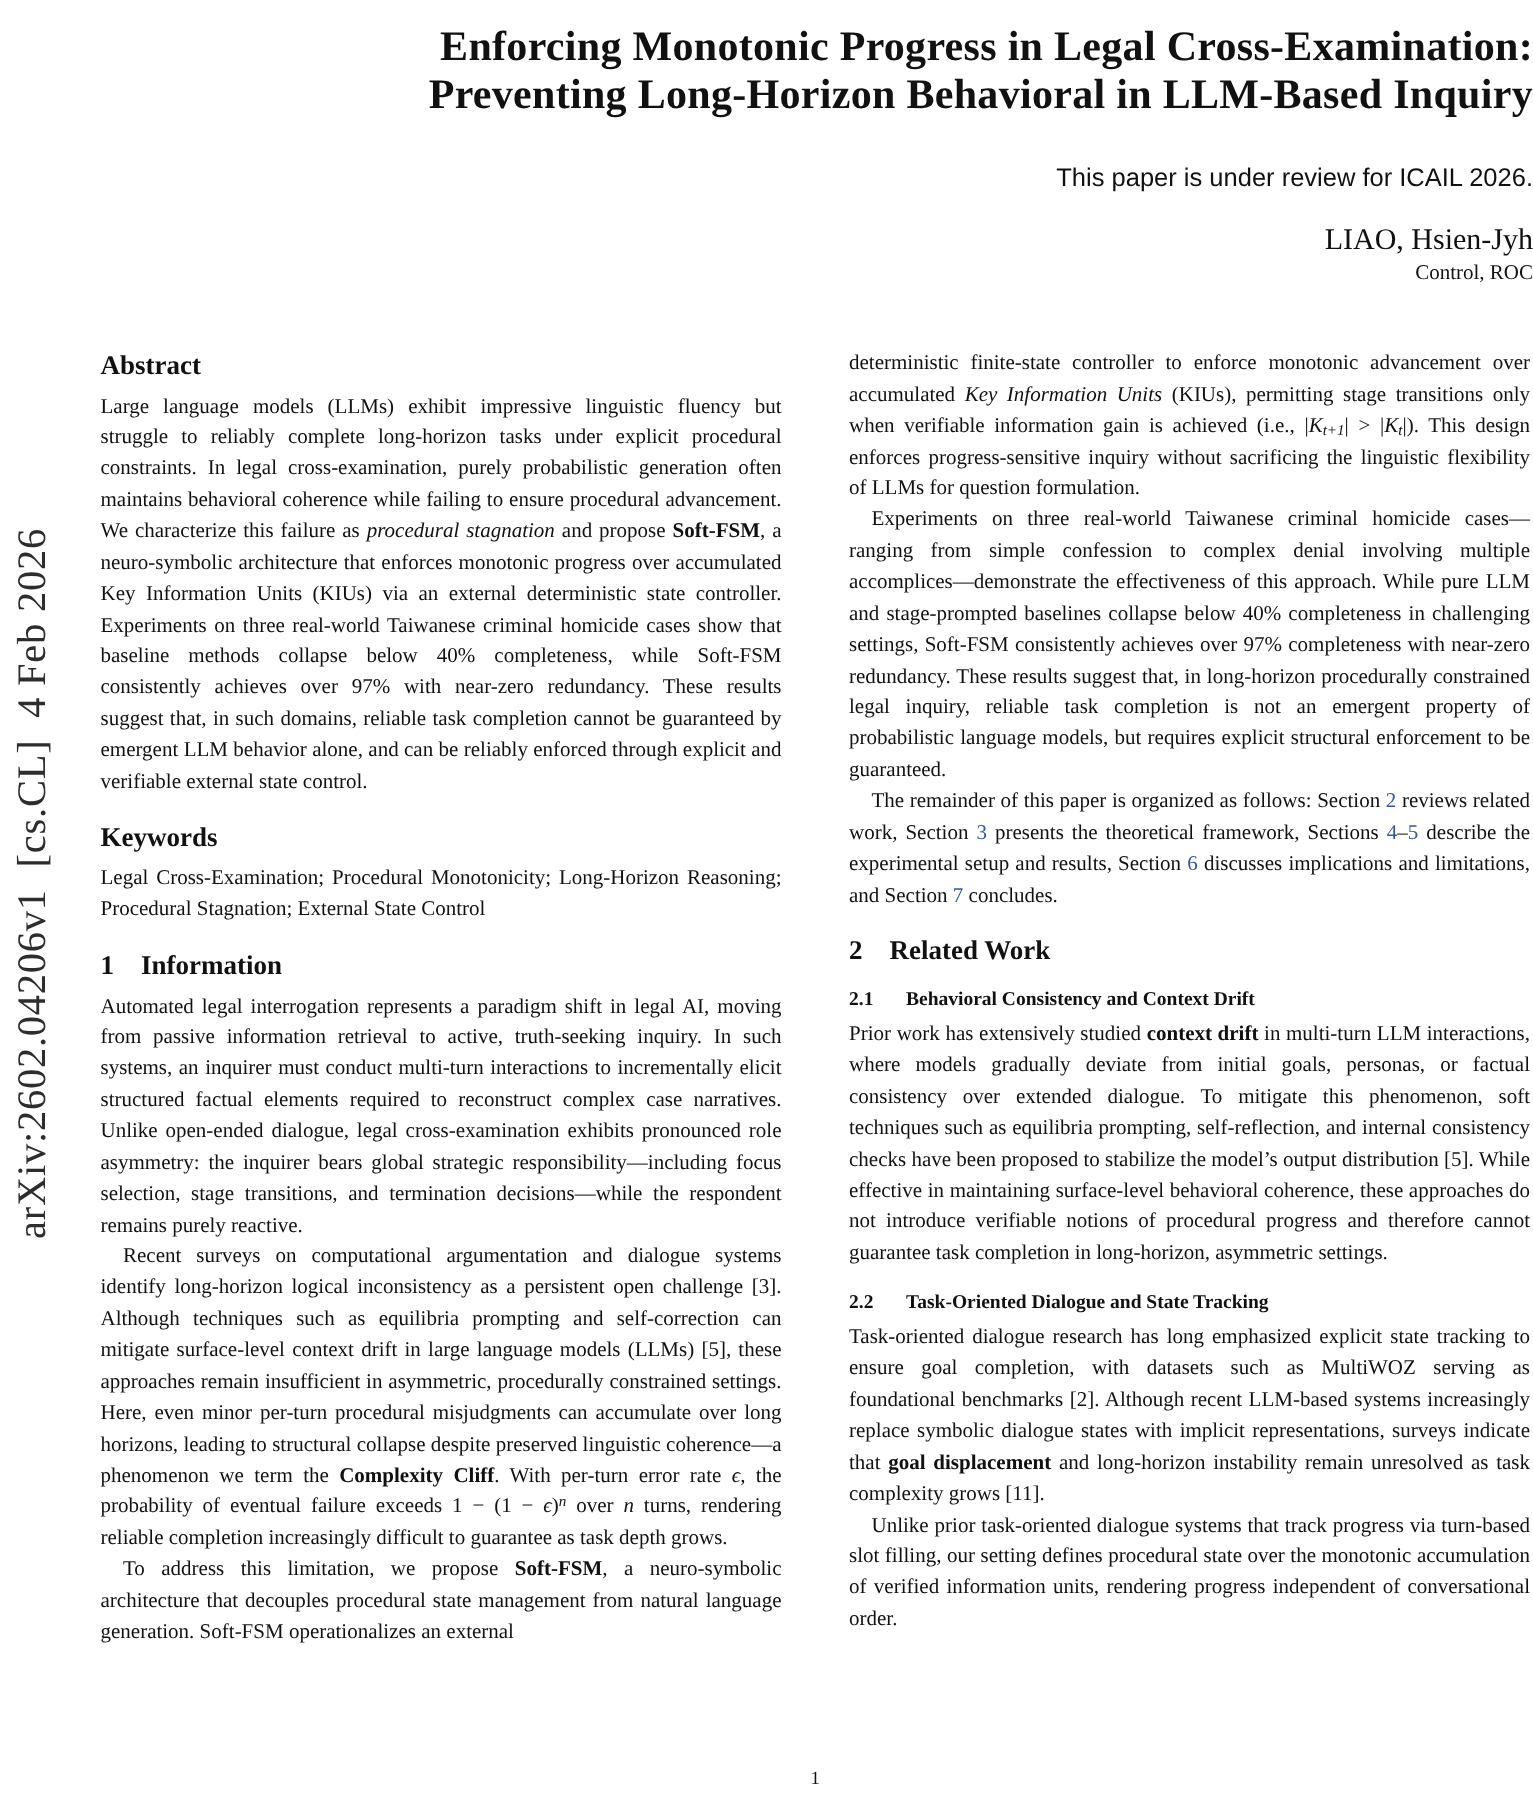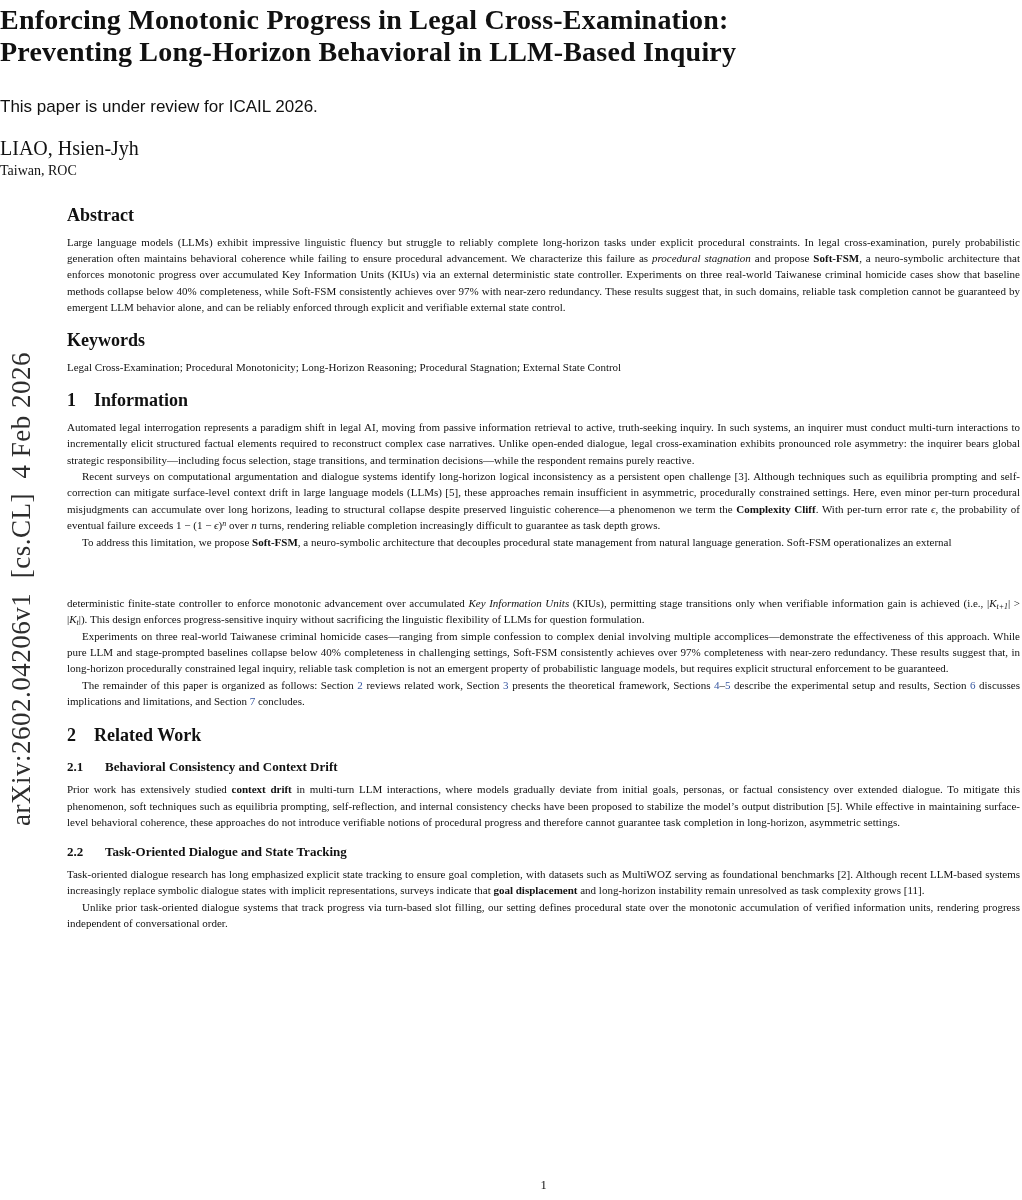--- a/index.html
+++ b/index.html
@@ -20,39 +20,38 @@
     width: 640px; height: 32px;
     line-height: 32px;
     text-align: center;
     transform: rotate(-90deg);
     font-size: 27px;
     color: #2d2d2d;
     white-space: pre;
     letter-spacing: 0.5px;
   }
 
-  .header { text-align: left; padding-top: 4px; }
+  .header { text-align: right; padding-top: 16px; }
   .title { font-size: 28px; font-weight: bold; line-height: 1.16; letter-spacing: 0.2px; }
   .title .title-line { display: block; }
   .review-note { font-family: "Liberation Sans", "DejaVu Sans", sans-serif; font-size: 17px; margin-top: 28px; }
   .author { font-size: 20px; margin-top: 20px; }
   .affiliation { font-size: 14px; margin-top: 3px; }
   .email { font-size: 14.5px; margin-top: 4px; }
 
   .columns {
     display: flex; gap: 45px;
-    margin: 26px 2px 0 67px;
+    margin: 42px 2px 0 67px;
     text-align: justify;
-    flex-direction: column;
   }
   .col { flex: 1; min-width: 0; }
   .col > :first-child { margin-top: 0; }
 
   .body-par {
-    font-size: 11px;
+    font-size: 14px;
     line-height: 1.49;
     text-align: justify;
     -webkit-hyphens: auto; hyphens: auto;
   }
   .body-par.indent { text-indent: 15px; }
 
   .sec-heading {
     font-size: 18px; font-weight: bold;
     margin: 15px 0 7px 0;
     text-align: left;
@@ -86,21 +85,21 @@
 
   <div class="arxiv-strip">arXiv:2602.04206v1  [cs.CL]  4 Feb 2026</div>
 
   <header class="header">
     <h1 class="title">
       <span class="title-line">Enforcing Monotonic Progress in Legal Cross-Examination:</span>
       <span class="title-line">Preventing Long-Horizon Behavioral in LLM-Based Inquiry</span>
     </h1>
     <div class="review-note">This paper is under review for ICAIL 2026.</div>
     <div class="author">LIAO, Hsien-Jyh</div>
-    <div class="affiliation">Taiwan, ROC</div>
+    <div class="affiliation">Control, ROC</div>
   </header>
 
   <main class="columns">
 
     <div class="col">
       <h2 class="sec-heading">Abstract</h2>
       <p class="body-par">Large language models (LLMs) exhibit impressive linguistic fluency but struggle to reliably complete long-horizon tasks under explicit procedural constraints. In legal cross-examination, purely probabilistic generation often maintains behavioral coherence while failing to ensure procedural advancement. We characterize this failure as <span style="font-style: italic;">procedural stagnation</span> and propose <span style="font-weight: 700;">Soft-FSM</span>, a neuro-symbolic architecture that enforces monotonic progress over accumulated Key Information Units (KIUs) via an external deterministic state controller. Experiments on three real-world Taiwanese criminal homicide cases show that baseline methods collapse below 40% completeness, while Soft-FSM consistently achieves over 97% with near-zero redundancy. These results suggest that, in such domains, reliable task completion cannot be guaranteed by emergent LLM behavior alone, and can be reliably enforced through explicit and verifiable external state control.</p>
 
       <h2 class="sec-heading">Keywords</h2>
       <p class="body-par">Legal Cross-Examination; Procedural Monotonicity; Long-Horizon Reasoning; Procedural Stagnation; External State Control</p>

